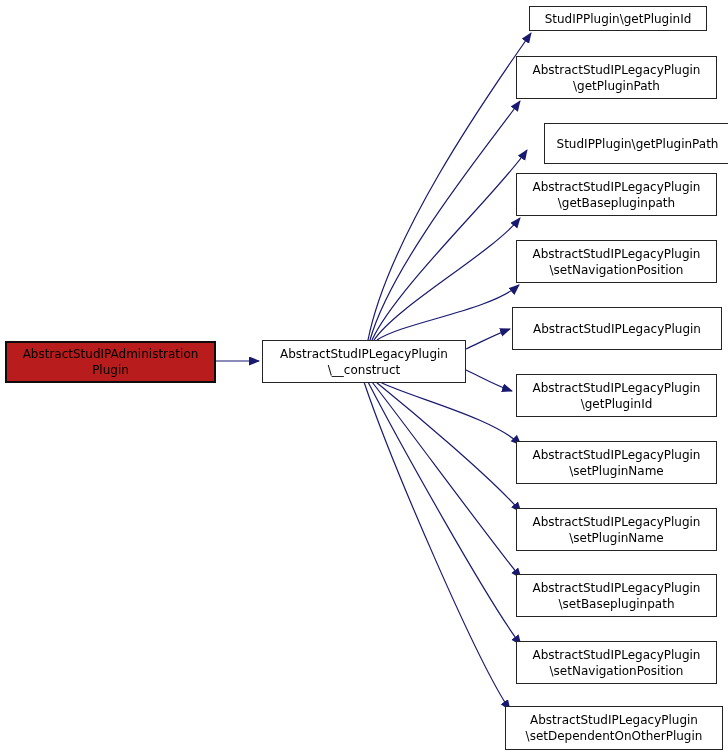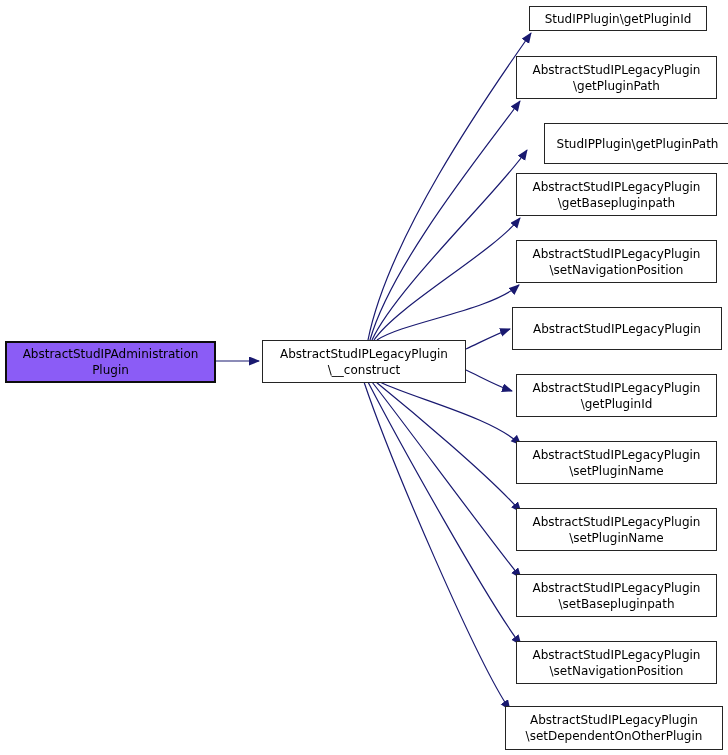--- a/index.html
+++ b/index.html
@@ -26,21 +26,21 @@
     justify-content: center;
     align-items: center;
     text-align: right;
     font-size: 12px;
     line-height: 16px;
     color: #000000;
     cursor: pointer;
     white-space: nowrap;
   }
   .node.root {
-    background: #8b5cf6;
+    background: #b91c1c;
     border: 2px solid #0d0d0d;
     cursor: default;
   }
   .nl { display: block; }
 </style>
 </head>
 <body>
 
 <div id="canvas">
 

